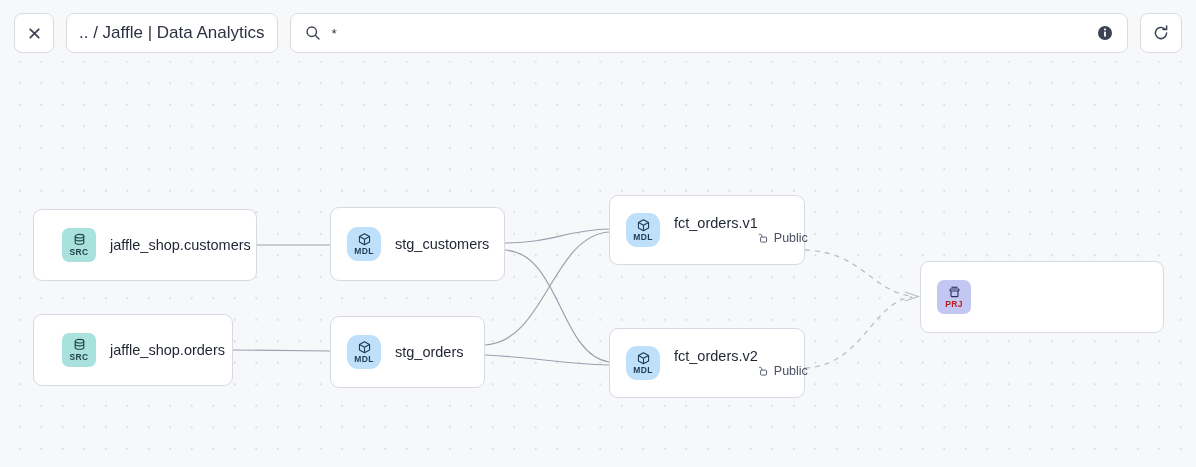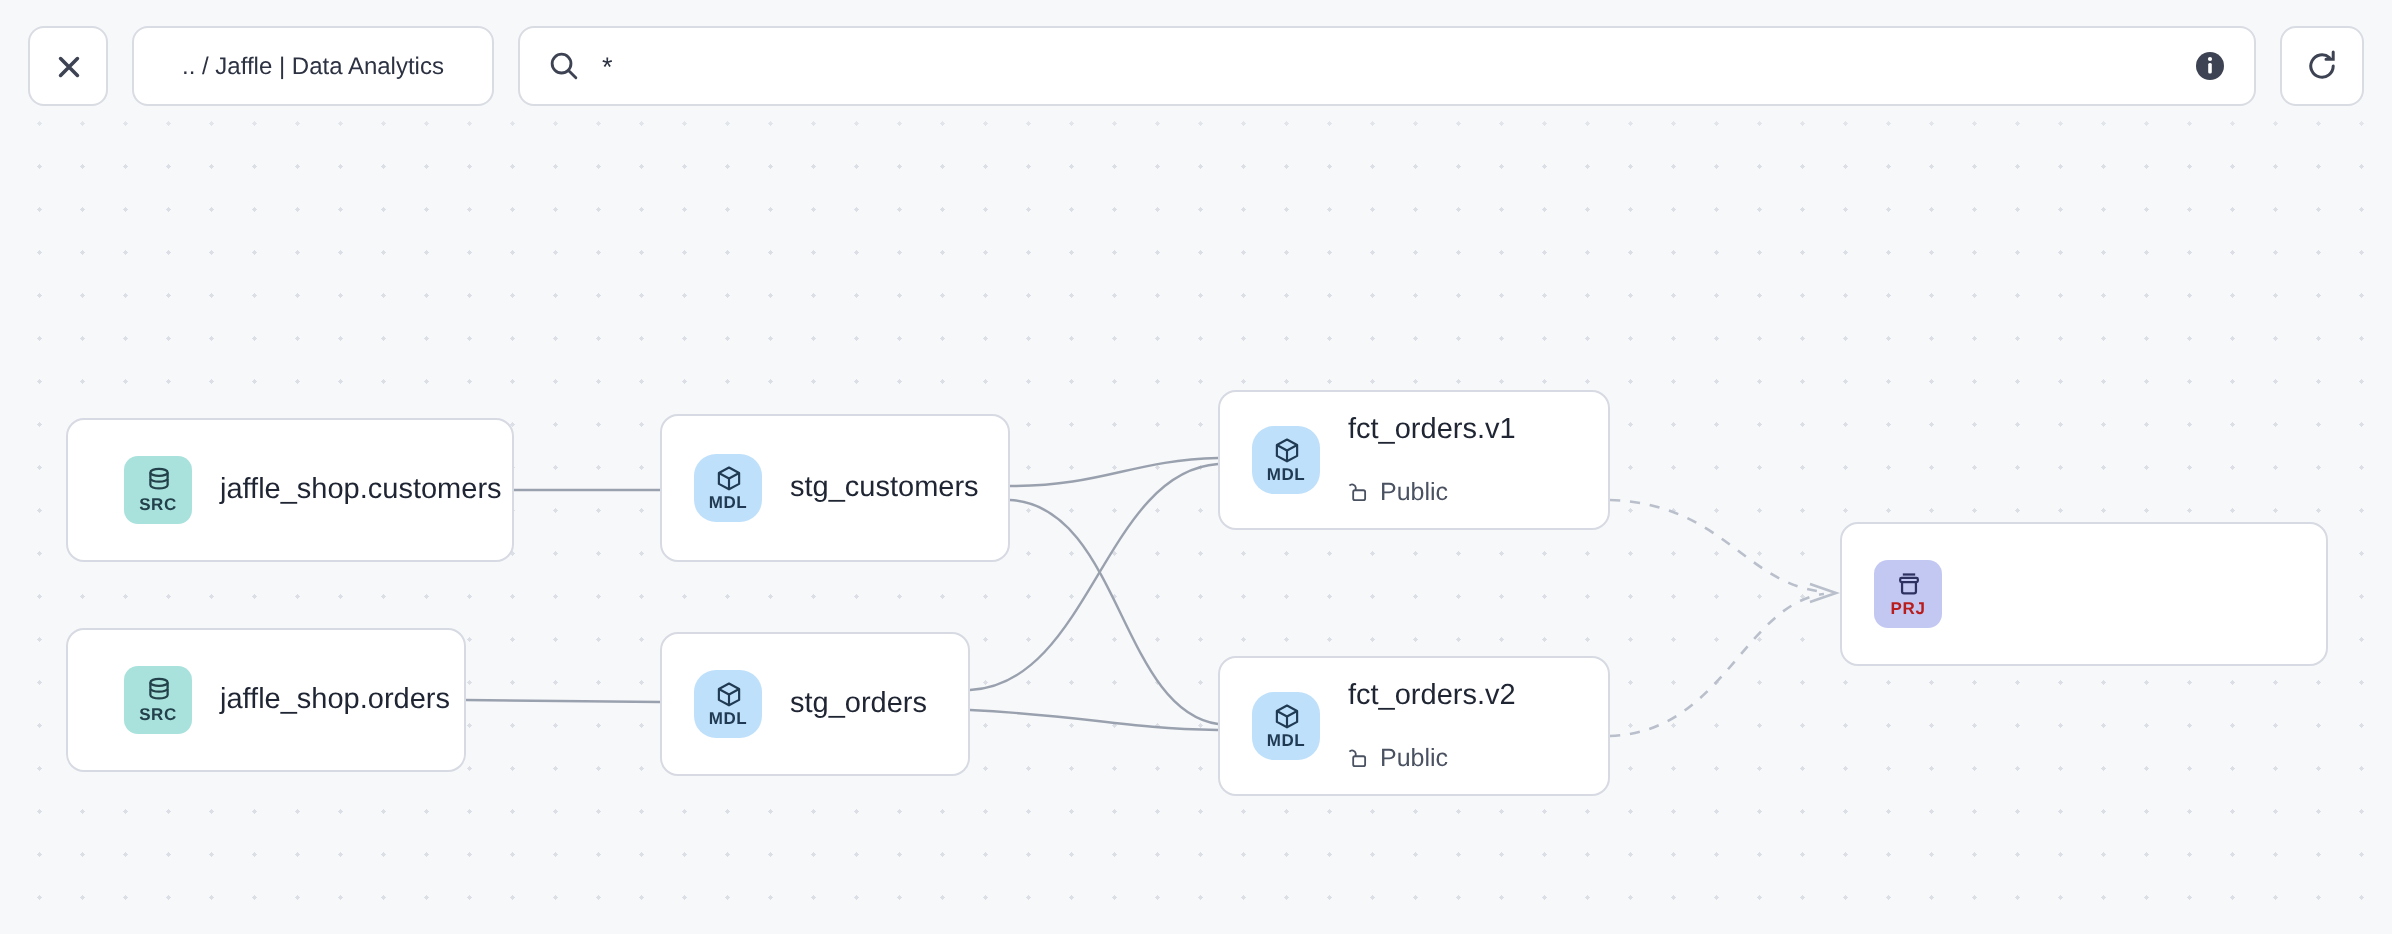--- a/index.html
+++ b/index.html
@@ -52,22 +52,22 @@
     border-radius: 8px;
     height: 40px;
     display: flex;
     align-items: center;
     justify-content: center;
     box-sizing: border-box;
     color: #3d4352;
   }
   #close-btn { width: 40px; flex: 0 0 40px; }
   #breadcrumb-btn {
-    padding: 0 24px;
-    font-size: 12px;
+    padding: 0 12px;
+    font-size: 17px;
     color: #2c3242;
     white-space: nowrap;
     flex: 0 0 auto;
   }
   #search-box {
     flex: 1 1 auto;
     height: 40px;
     background: #fff;
     border: 1px solid #d9dce3;
     border-radius: 8px;
@@ -112,21 +112,21 @@
   .badge-txt {
     font-size: 8.5px;
     line-height: 9px;
     letter-spacing: .3px;
     font-weight: 600;
   }
   .badge-src { background: #a9e2dd; color: #22414a; margin-left: 12px; }
   .badge-mdl { background: #bfe0fa; color: #1f3a52; border-radius: 11px; }
   .badge-prj { background: #c3c8f2; color: #b91c1c; }
 
-  .node-body { display: flex; flex-direction: column; justify-content: center; }
+  .node-body { display: flex; flex-direction: row; justify-content: center; }
   .node-title {
     font-size: 14.5px;
     color: #1f2533;
     white-space: nowrap;
   }
   .node-sub {
     display: flex;
     align-items: center;
     gap: 5px;
     font-size: 12.5px;

